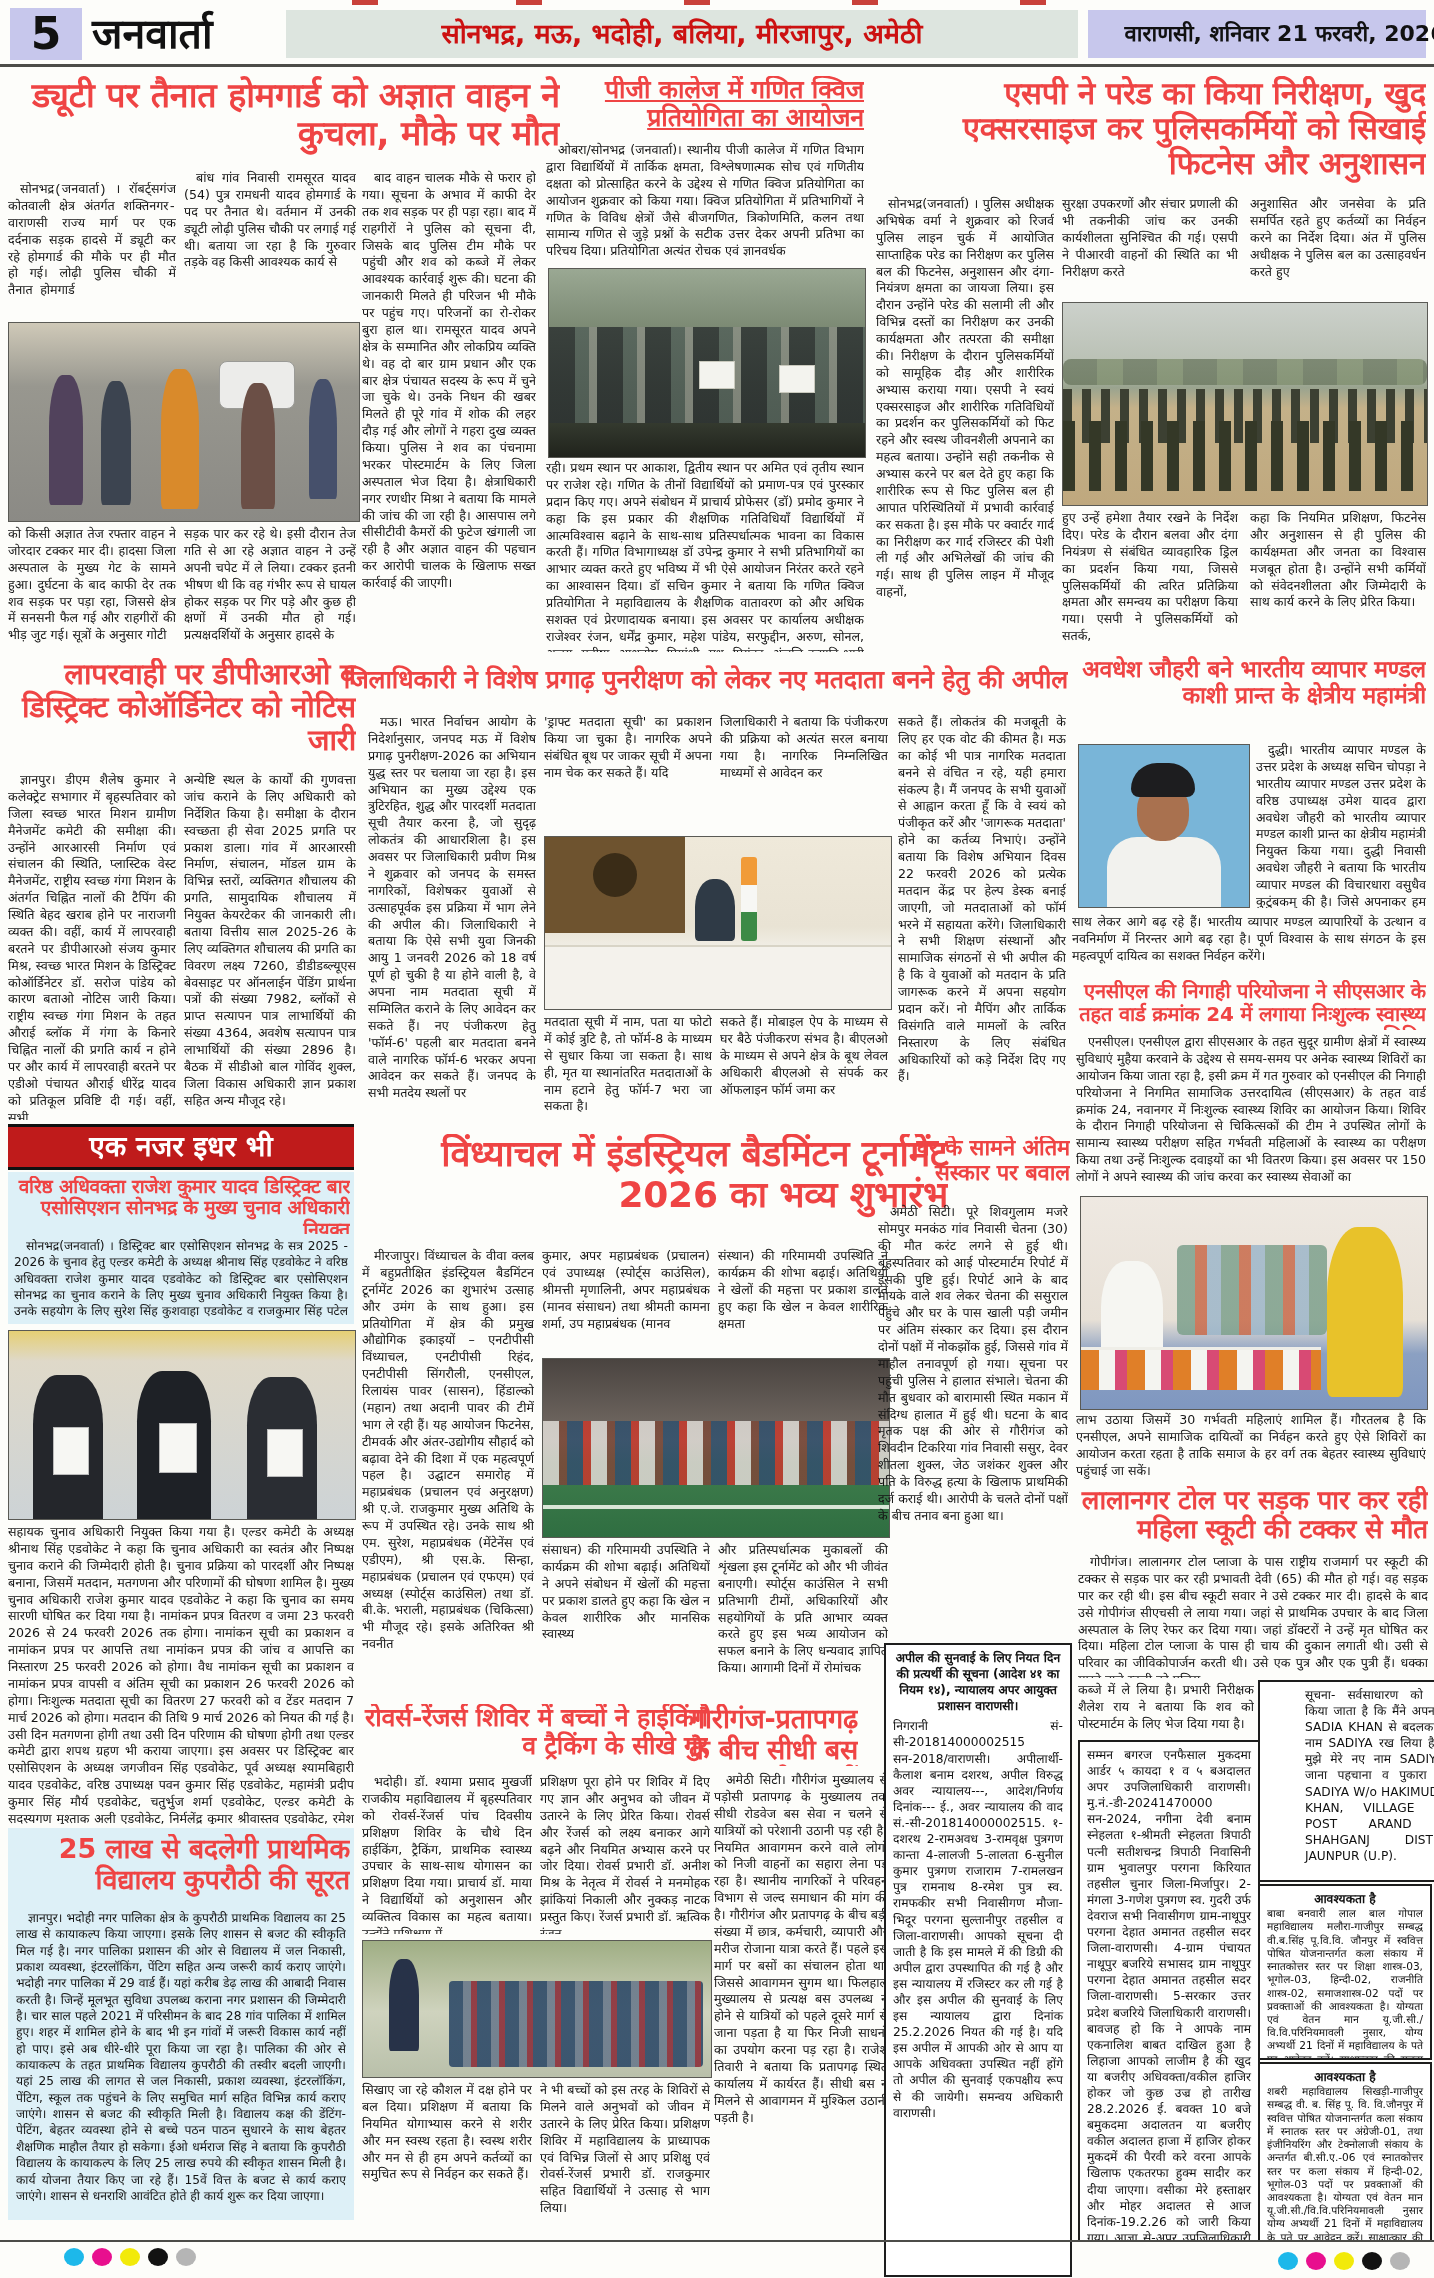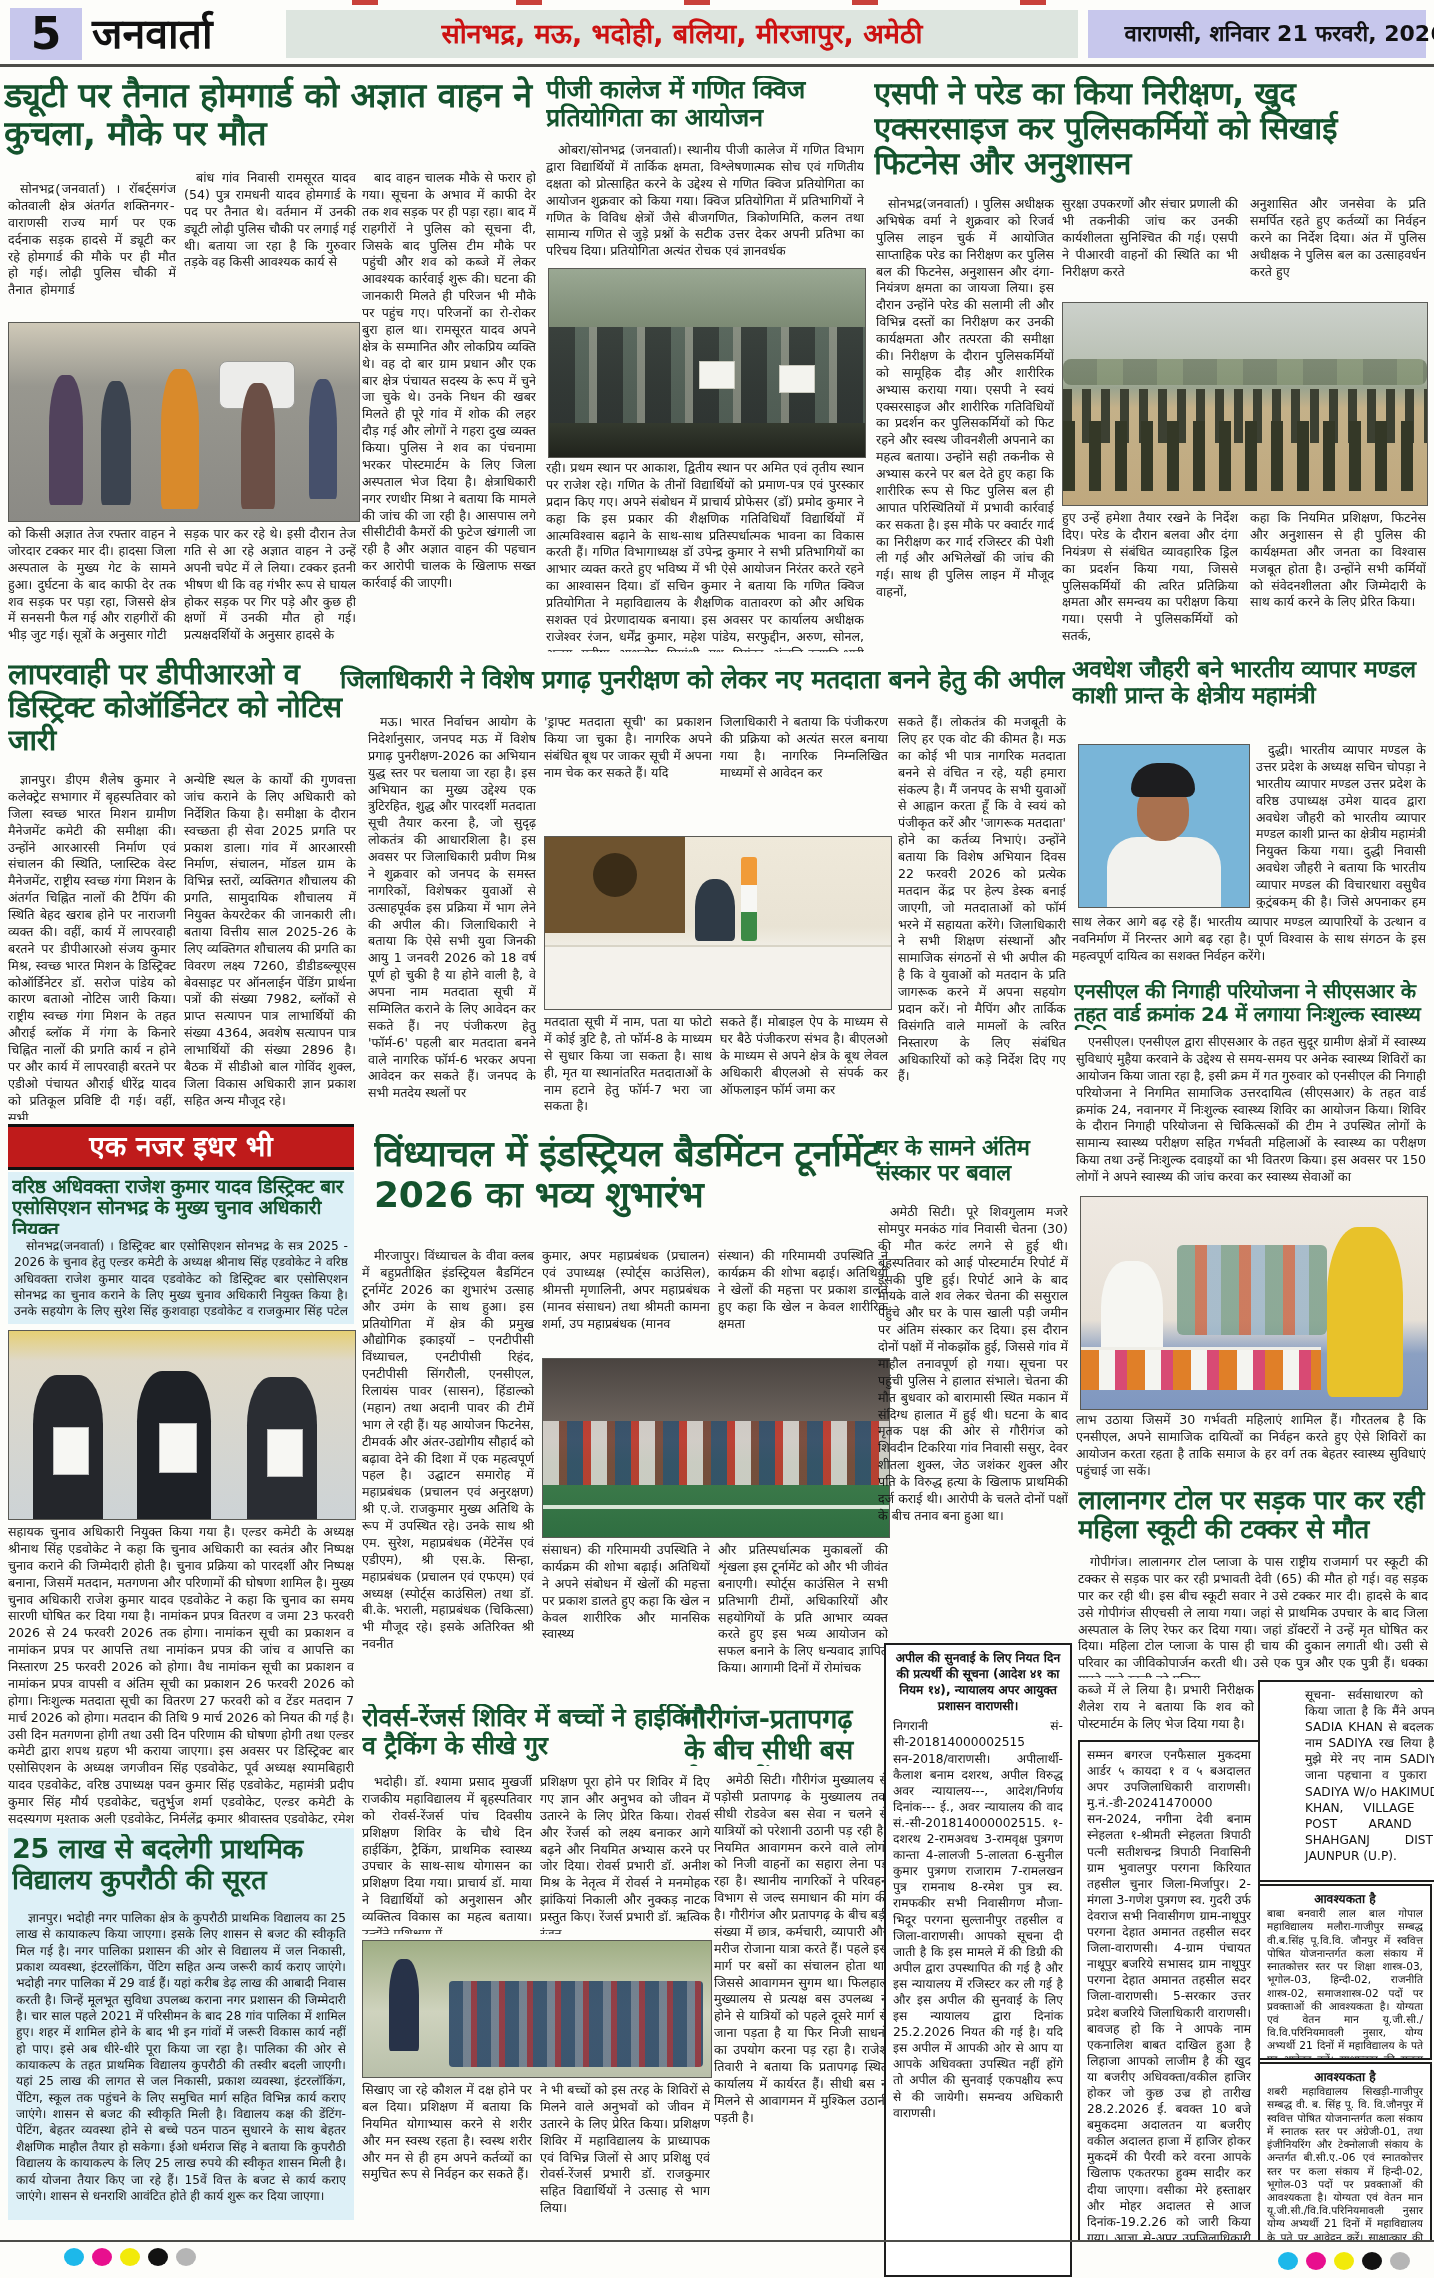--- a/index.html
+++ b/index.html
@@ -1,18 +1,18 @@
 <!DOCTYPE html>
 <html><head>
 <meta charset="utf-8">
 <style>
   html,body{margin:0;padding:0;background:#e8e8e4;}
   .page{position:relative;width:1434px;height:2278px;background:#fdfdfa;margin:0 auto;
         font-family:"DejaVu Sans",sans-serif;color:#111;overflow:hidden;}
-  .hl{position:absolute;font-weight:bold;color:#14532d;text-align:left;line-height:1.13;
+  .hl{position:absolute;font-weight:bold;color:#ef4444;text-align:right;line-height:1.13;
       overflow:hidden;letter-spacing:-0.2px;}
   .col{position:absolute;font-size:12.6px;line-height:1.34;text-align:justify;color:#141414;
        overflow:hidden;text-indent:12px;word-break:break-word;}
   .photo{position:absolute;border:1px solid #5a5a55;overflow:hidden;}
   .fig{position:absolute;}
   .tint{position:absolute;background:#c7c7ec;}
   .boxed{position:absolute;border:2px solid #1d1d1d;padding:5px 7px;font-size:12.2px;
          line-height:1.32;text-align:justify;overflow:hidden;background:#fff;}
   .bluebox{position:absolute;background:#ddf0f7;overflow:hidden;}
   .banner{position:absolute;background:#bf1b1b;border-top:3px solid #111;border-bottom:3px solid #111;
@@ -50,21 +50,21 @@
     <div class="fig" style="left:210px;top:38px;width:74px;height:46px;background:#ececea;border-radius:8px;border:1px solid #9a9a96;"></div>
     <div class="fig" style="left:40px;top:52px;width:34px;height:130px;background:#51425c;border-radius:40% 40% 6% 6%;"></div>
     <div class="fig" style="left:92px;top:58px;width:30px;height:124px;background:#3c4450;border-radius:40% 40% 6% 6%;"></div>
     <div class="fig" style="left:152px;top:46px;width:38px;height:140px;background:#d98a2b;border-radius:40% 40% 6% 6%;"></div>
     <div class="fig" style="left:232px;top:60px;width:34px;height:126px;background:#6b4f46;border-radius:40% 40% 6% 6%;"></div>
     <div class="fig" style="left:300px;top:56px;width:28px;height:120px;background:#46506b;border-radius:40% 40% 6% 6%;"></div>
   </div>
   <div class="col" style="left:8px;top:526px;width:168px;height:126px;text-indent:0;">को किसी अज्ञात तेज रफ्तार वाहन ने जोरदार टक्कर मार दी। हादसा जिला अस्पताल के मुख्य गेट के सामने हुआ। दुर्घटना के बाद काफी देर तक शव सड़क पर पड़ा रहा, जिससे क्षेत्र में सनसनी फैल गई और राहगीरों की भीड़ जुट गई। सूत्रों के अनुसार गोटी</div>
   <div class="col" style="left:184px;top:526px;width:172px;height:126px;text-indent:0;">सड़क पार कर रहे थे। इसी दौरान तेज गति से आ रहे अज्ञात वाहन ने उन्हें अपनी चपेट में ले लिया। टक्कर इतनी भीषण थी कि वह गंभीर रूप से घायल होकर सड़क पर गिर पड़े और कुछ ही क्षणों में उनकी मौत हो गई। प्रत्यक्षदर्शियों के अनुसार हादसे के</div>
 
-  <div class="hl" style="left:546px;top:76px;width:318px;height:62px;font-size:25px;">पीजी कालेज में गणित क्विज प्रतियोगिता का आयोजन</div>
+  <div class="hl" style="left:546px;top:76px;width:318px;height:62px;font-size:25px;text-decoration:underline;">पीजी कालेज में गणित क्विज प्रतियोगिता का आयोजन</div>
   <div class="col" style="left:546px;top:142px;width:318px;height:122px;">ओबरा/सोनभद्र (जनवार्ता)। स्थानीय पीजी कालेज में गणित विभाग द्वारा विद्यार्थियों में तार्किक क्षमता, विश्लेषणात्मक सोच एवं गणितीय दक्षता को प्रोत्साहित करने के उद्देश्य से गणित क्विज प्रतियोगिता का आयोजन शुक्रवार को किया गया। क्विज प्रतियोगिता में प्रतिभागियों ने गणित के विविध क्षेत्रों जैसे बीजगणित, त्रिकोणमिति, कलन तथा सामान्य गणित से जुड़े प्रश्नों के सटीक उत्तर देकर अपनी प्रतिभा का परिचय दिया। प्रतियोगिता अत्यंत रोचक एवं ज्ञानवर्धक</div>
   <div class="photo" style="left:548px;top:268px;width:316px;height:188px;background:linear-gradient(180deg,#9aa893 0%,#7d8b75 30%,#4a5243 62%,#20231c 100%);">
     <div class="fig" style="left:0;top:58px;width:316px;height:96px;background:repeating-linear-gradient(90deg,#2e3433 0 26px,#54625a 26px 40px,#8a8f84 40px 48px);opacity:.85;"></div>
     <div class="fig" style="left:150px;top:92px;width:34px;height:26px;background:#f3f3ee;border:1px solid #c9c9bd;"></div>
     <div class="fig" style="left:230px;top:96px;width:34px;height:26px;background:#f3f3ee;border:1px solid #c9c9bd;"></div>
   </div>
   <div class="col" style="left:546px;top:460px;width:318px;height:192px;text-indent:0;">रही। प्रथम स्थान पर आकाश, द्वितीय स्थान पर अमित एवं तृतीय स्थान पर राजेश रहे। गणित के तीनों विद्यार्थियों को प्रमाण-पत्र एवं पुरस्कार प्रदान किए गए। अपने संबोधन में प्राचार्य प्रोफेसर (डॉ) प्रमोद कुमार ने कहा कि इस प्रकार की शैक्षणिक गतिविधियाँ विद्यार्थियों में आत्मविश्वास बढ़ाने के साथ-साथ प्रतिस्पर्धात्मक भावना का विकास करती हैं। गणित विभागाध्यक्ष डॉ उपेन्द्र कुमार ने सभी प्रतिभागियों का आभार व्यक्त करते हुए भविष्य में भी ऐसे आयोजन निरंतर करते रहने का आश्वासन दिया। डॉ सचिन कुमार ने बताया कि गणित क्विज प्रतियोगिता ने महाविद्यालय के शैक्षणिक वातावरण को और अधिक सशक्त एवं प्रेरणादायक बनाया। इस अवसर पर कार्यालय अधीक्षक राजेश्वर रंजन, धर्मेंद्र कुमार, महेश पांडेय, सरफुद्दीन, अरुण, सोनल, अजय, मनीषा, आशुतोष, प्रियांशी, मधु, प्रियंका, अंजलि इत्यादि भारी संख्या में गणित के स्टूडेंट्स उपस्थित रहे।</div>
 
   <div class="hl" style="left:874px;top:76px;width:552px;height:112px;font-size:31px;">एसपी ने परेड का किया निरीक्षण, खुद एक्सरसाइज कर पुलिसकर्मियों को सिखाई फिटनेस और अनुशासन</div>
   <div class="col" style="left:876px;top:196px;width:178px;height:452px;">सोनभद्र(जनवार्ता) । पुलिस अधीक्षक अभिषेक वर्मा ने शुक्रवार को रिजर्व पुलिस लाइन चुर्क में आयोजित साप्ताहिक परेड का निरीक्षण कर पुलिस बल की फिटनेस, अनुशासन और दंगा-नियंत्रण क्षमता का जायजा लिया। इस दौरान उन्होंने परेड की सलामी ली और विभिन्न दस्तों का निरीक्षण कर उनकी कार्यक्षमता और तत्परता की समीक्षा की। निरीक्षण के दौरान पुलिसकर्मियों को सामूहिक दौड़ और शारीरिक अभ्यास कराया गया। एसपी ने स्वयं एक्सरसाइज और शारीरिक गतिविधियों का प्रदर्शन कर पुलिसकर्मियों को फिट रहने और स्वस्थ जीवनशैली अपनाने का महत्व बताया। उन्होंने सही तकनीक से अभ्यास करने पर बल देते हुए कहा कि शारीरिक रूप से फिट पुलिस बल ही आपात परिस्थितियों में प्रभावी कार्रवाई कर सकता है। इस मौके पर क्वार्टर गार्द का निरीक्षण कर गार्द रजिस्टर की पेशी ली गई और अभिलेखों की जांच की गई। साथ ही पुलिस लाइन में मौजूद वाहनों,</div>

